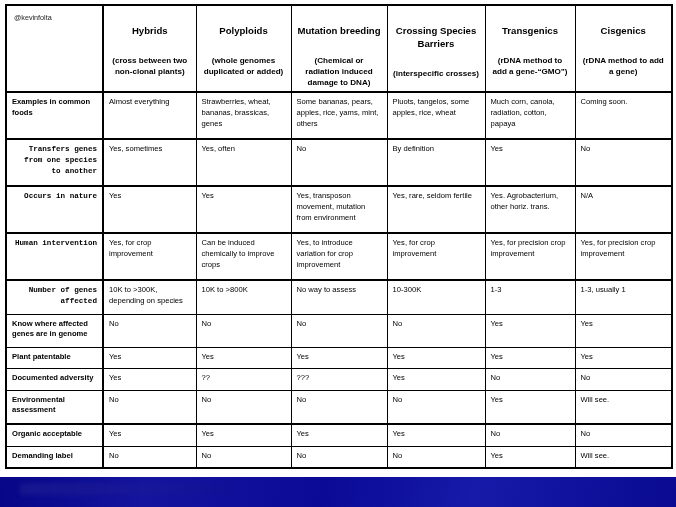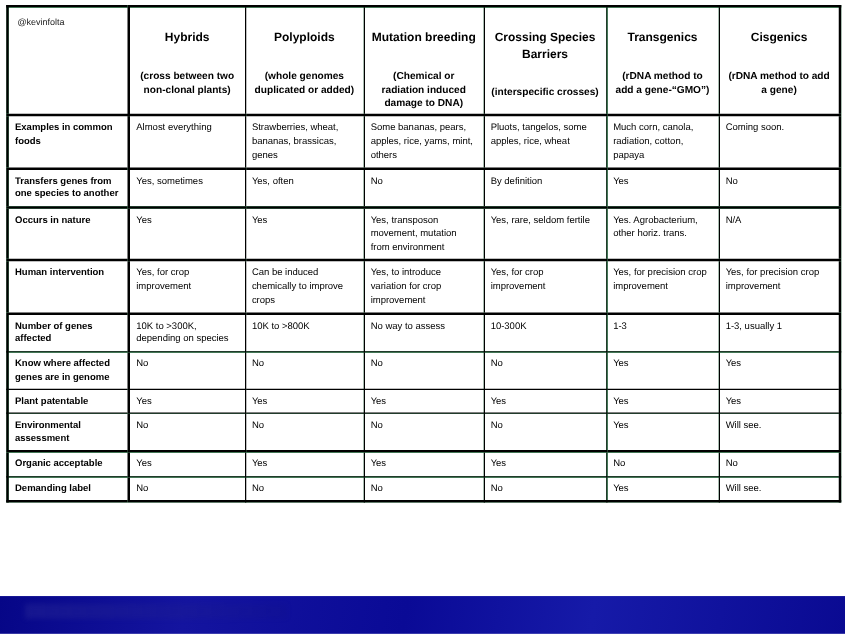--- a/index.html
+++ b/index.html
@@ -30,25 +30,25 @@
     position: absolute;
     left: 5px;
     top: 4px;
     width: 666px;
     height: 465px;
     box-sizing: border-box;
   }
 
   table.cmp {
     width: 666px;
-    height: 398px;
+    height: 465px;
     border-collapse: collapse;
     table-layout: fixed;
     border: 2px solid #000000;
-    background: #86efac;
+    background: #eab308;
   }
 
   table.cmp td, table.cmp th {
     border: 1px solid #000000;
     vertical-align: top;
     padding: 4px 5px 3px 5px;
     font-size: 7.6px;
     line-height: 1.42;
     font-weight: normal;
     text-align: left;
@@ -89,21 +89,21 @@
   th.handle-cell {
     text-align: left !important;
     vertical-align: top !important;
     font-weight: normal !important;
     font-size: 7.2px !important;
     padding: 7px 5px 3px 7px !important;
     color: #1a1a1a;
   }
 
   
-  td.rowhead.center { text-align: left; }
+  td.rowhead.center { text-align: right; font-family: Liberation Mono, monospace; }
   td.rowhead.left   { text-align: left; }
 
   
   tr.hr-strong > td { border-top: 2px solid #000000; }
 
   
   #blue-band {
     position: absolute;
     left: 0;
     top: 477px;
@@ -208,20 +208,29 @@
           <tr>
             <td class="rowhead left">Plant patentable</td>
             <td>Yes</td>
             <td>Yes</td>
             <td>Yes</td>
             <td>Yes</td>
             <td>Yes</td>
             <td>Yes</td>
           </tr>
           <tr>
+            <td class="rowhead left">Documented adversity</td>
+            <td>Yes</td>
+            <td>??</td>
+            <td>???</td>
+            <td>Yes</td>
+            <td>No</td>
+            <td>No</td>
+          </tr>
+          <tr>
             <td class="rowhead left">Environmental assessment</td>
             <td>No</td>
             <td>No</td>
             <td>No</td>
             <td>No</td>
             <td>Yes</td>
             <td>Will see.</td>
           </tr>
           <tr class="hr-strong">
             <td class="rowhead left">Organic acceptable</td>

